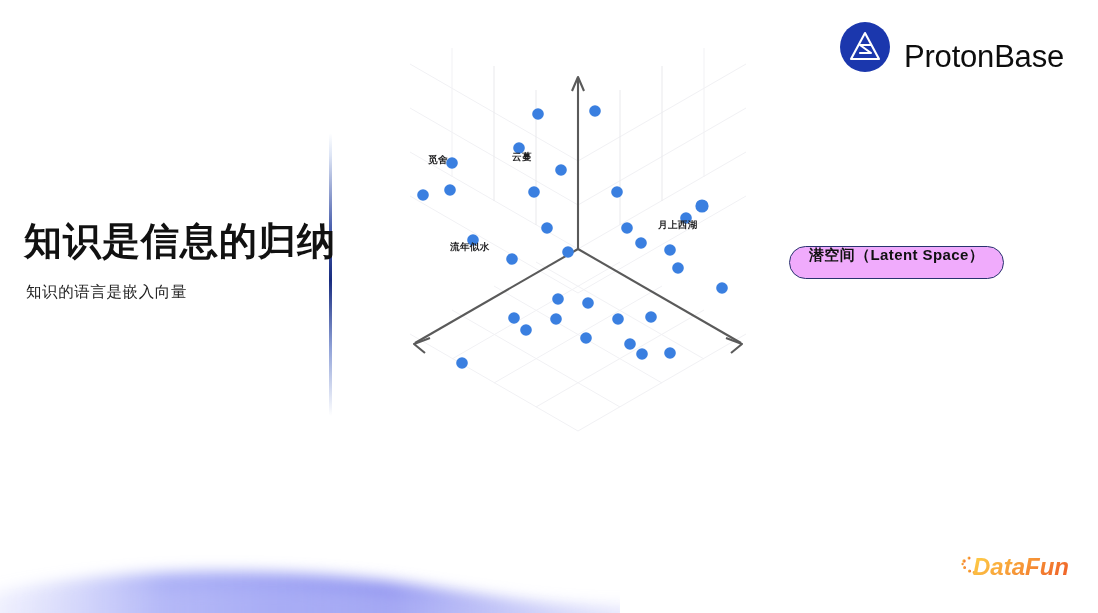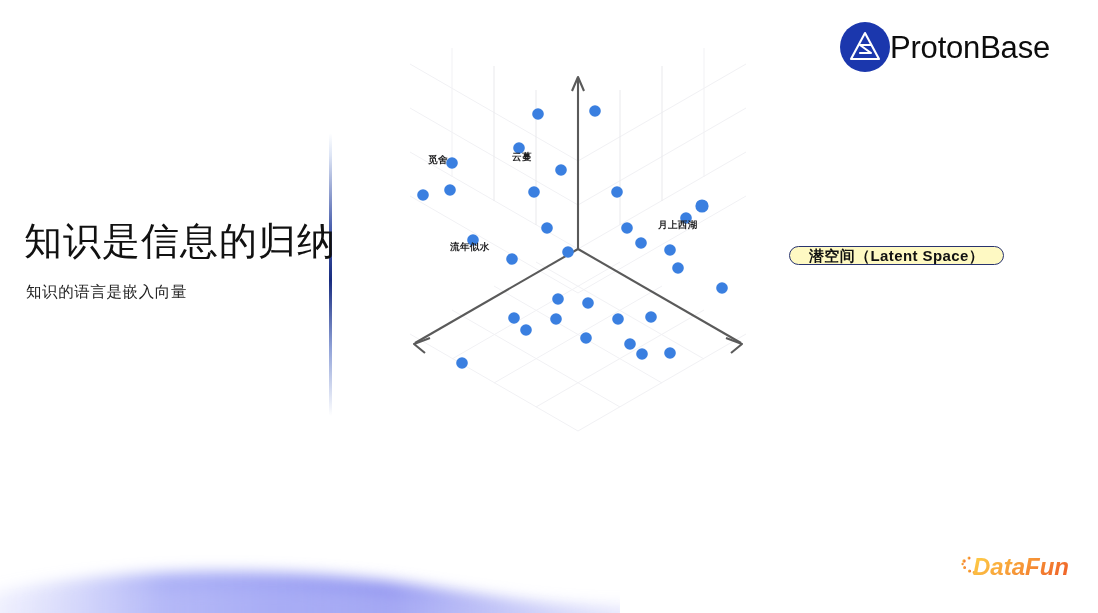--- a/index.html
+++ b/index.html
@@ -26,22 +26,22 @@
     pointer-events: none;
     z-index: 0;
   }
 
   
   .brand {
     position: absolute;
     top: 22px;
     left: 840px;
     display: flex;
-    align-items: center;
-    gap: 0;
+    align-items: flex-end;
+    gap: 14px;
     z-index: 5;
   }
   .brand-mark {
     width: 50px;
     height: 50px;
     display: block;
   }
   .brand-name {
     font-size: 31px;
     font-weight: 500;
@@ -54,21 +54,21 @@
   
   .headline-block {
     position: absolute;
     left: 24px;
     top: 218px;
     width: 300px;
     z-index: 5;
   }
   .headline {
     font-size: 38px;
-    font-weight: 400;
+    font-weight: 700;
     color: #111111;
     letter-spacing: 1px;
     line-height: 1.22;
     margin: 0;
     white-space: nowrap;
   }
   .subhead {
     margin: 18px 0 0 2px;
     font-size: 15.5px;
     font-weight: 400;
@@ -136,27 +136,27 @@
     fill: #1d1d1f;
     letter-spacing: 0.3px;
   }
 
   
   .latent-pill {
     position: absolute;
     left: 789px;
     top: 246px;
     width: 215px;
-    height: 19px;
+    height: 33px;
     box-sizing: border-box;
     border: 1.6px solid #28336e;
     border-radius: 17px;
-    background: #fef9c3;
+    background: #f0abfc;
     display: flex;
-    align-items: center;
+    align-items: flex-start;
     justify-content: center;
     z-index: 5;
   }
   .latent-pill-text {
     font-size: 15px;
     font-weight: 700;
     color: #111111;
     letter-spacing: 0.4px;
     line-height: 1;
     white-space: nowrap;

